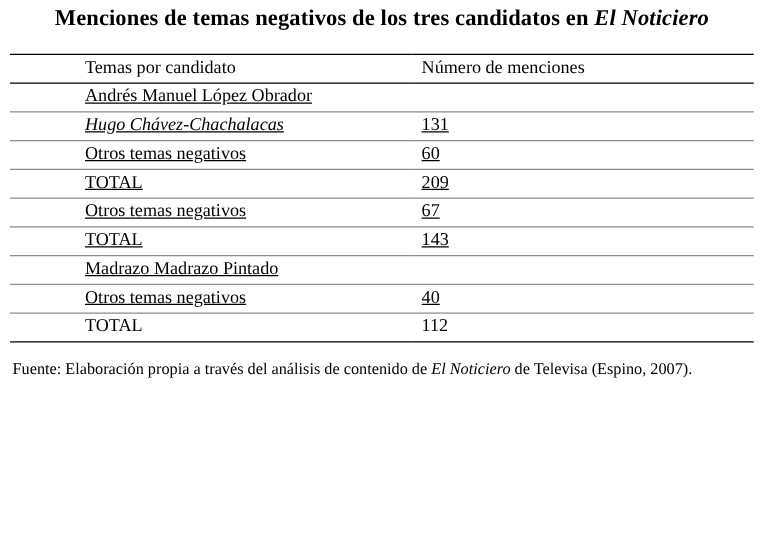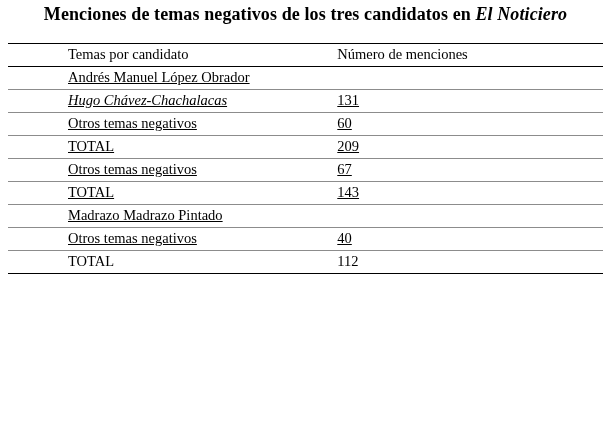--- a/index.html
+++ b/index.html
@@ -140,14 +140,15 @@
         <td class="col-label">Otros temas negativos</td>
         <td class="col-value">40</td>
       </tr>
       <tr class="rule-bottom">
         <td class="col-label">TOTAL</td>
         <td class="col-value">112</td>
       </tr>
     </tbody>
   </table>
 
+  <div class="source"><span>Fuente: Elaboración propia a través del análisis de contenido de </span><span class="italic">El Noticiero</span><span> de Televisa (Espino, 2007).</span></div>
 
 </div>
 
 </body></html>

